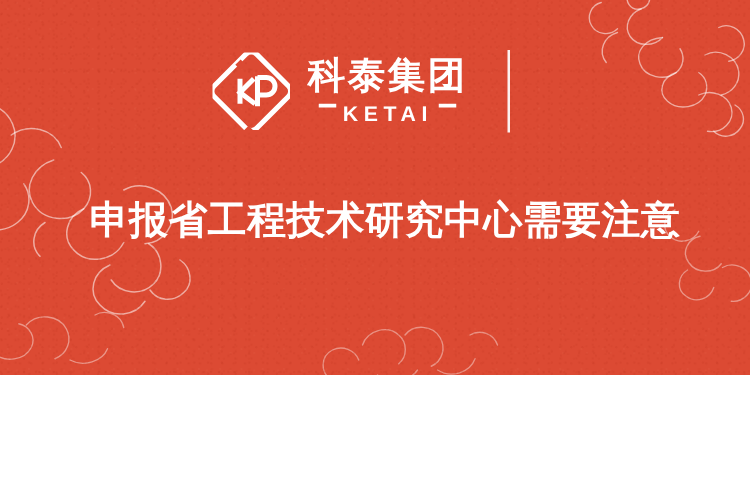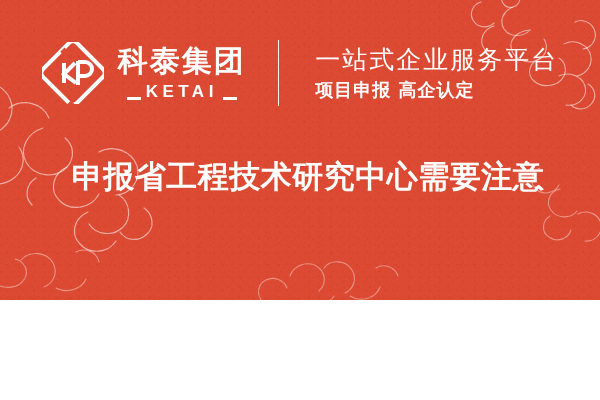--- a/index.html
+++ b/index.html
@@ -79,21 +79,21 @@
   #wordmark-cn {
     color: #ffffff;
     font-size: 30px;
     font-weight: bold;
     letter-spacing: 2px;
     white-space: nowrap;
     font-family: "DejaVu Sans", "Liberation Sans", sans-serif;
   }
   #wordmark-latin-row {
     display: flex;
-    align-items: flex-end;
+    align-items: flex-start;
     gap: 5px;
     margin-top: 7px;
   }
   .wordmark-rule {
     display: block;
     width: 14px;
     height: 3px;
     background: #ffffff;
   }
   #wordmark-latin {
@@ -245,24 +245,20 @@
         <div id="wordmark-cn">科泰集团</div>
         <div id="wordmark-latin-row">
           <span class="wordmark-rule"></span>
           <span id="wordmark-latin">KETAI</span>
           <span class="wordmark-rule"></span>
         </div>
       </div>
 
       <div id="brand-divider"></div>
 
-      <div id="tagline-block">
-        <div id="tagline-primary">一站式企业服务平台</div>
-        <div id="tagline-secondary">项目申报 高企认定</div>
-      </div>
 
     </div>
   </div>
 
   <div id="headline">
     <span class="headline-line">申报省工程技术研究中心需要注意</span>
   </div>
 
 </div>
 

